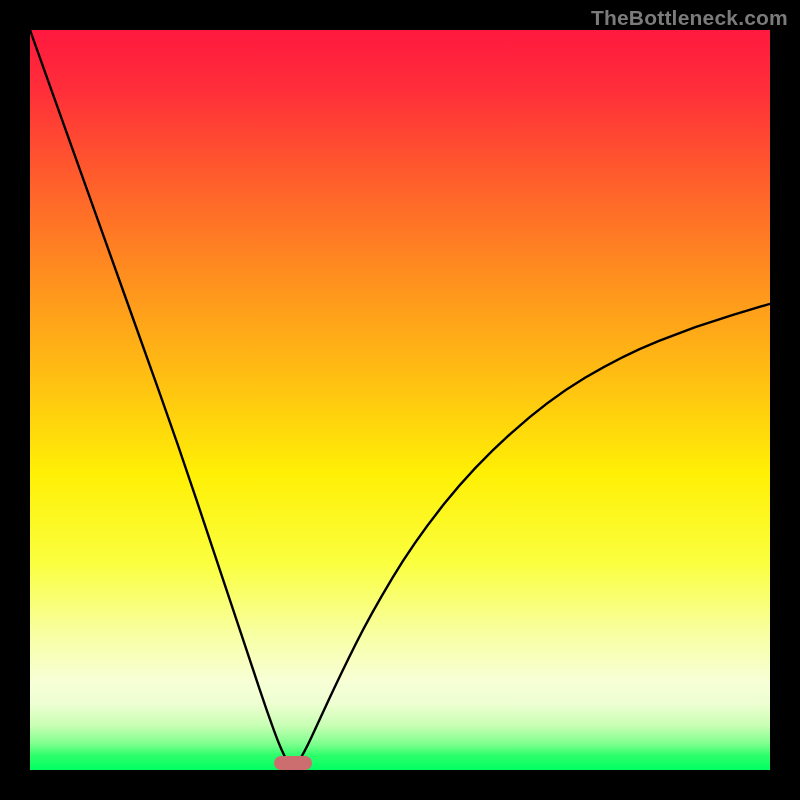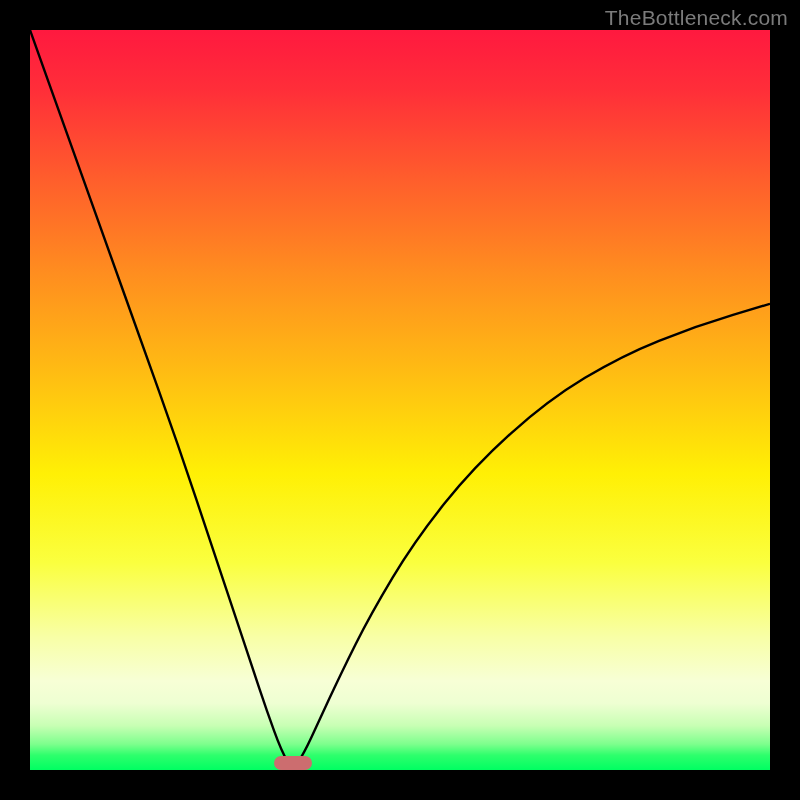--- a/index.html
+++ b/index.html
@@ -53,21 +53,21 @@
     transform: translate(-50%, 0);
     bottom: 0;
   }
   .watermark {
     position: absolute;
     top: 6px;
     right: 12px;
     color: #7b7b7b;
     font-size: 21px;
     letter-spacing: 0.2px;
-    font-weight: 400;
+    font-weight: 700;
   }
 </style>
 </head>
 <body>
 
 <div class="watermark">TheBottleneck.com</div>
 
 <div class="frame">
   <div class="gradient"></div>
   <svg class="curve-layer" viewBox="0 0 740 740" preserveAspectRatio="none">

